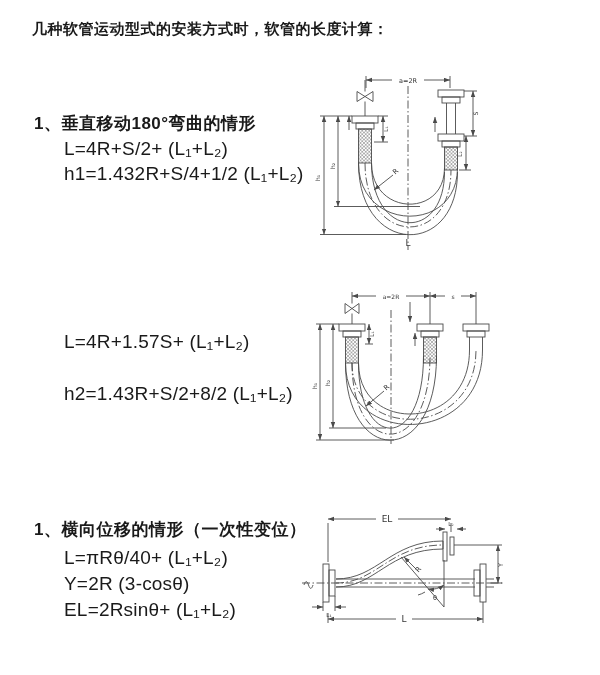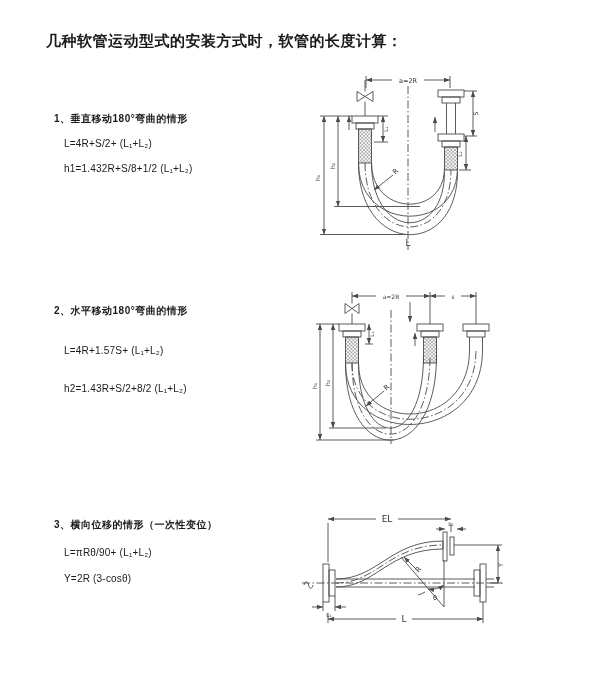--- a/index.html
+++ b/index.html
@@ -1,41 +1,41 @@
 <!DOCTYPE html>
 <html><head>
 <meta charset="utf-8">
 <style>
   html,body{margin:0;padding:0;background:#fff;}
   .page{position:relative;width:600px;height:675px;background:#ffffff;overflow:hidden;
         font-family:"Liberation Sans","DejaVu Sans",sans-serif;color:#1a1a1a;}
-  .title{position:absolute;left:46px;top:20px;font-size:15px;font-weight:bold;letter-spacing:0.5px;margin-top:12px;}
-  .heading{position:absolute;left:54px;font-size:10px;font-weight:bold;letter-spacing:0.5px;text-align:right;}
-  .formula{position:absolute;left:64px;font-size:10px;letter-spacing:0.2px;}
+  .title{position:absolute;left:32px;top:20px;font-size:15px;font-weight:bold;letter-spacing:0.5px;}
+  .heading{position:absolute;left:34px;font-size:17px;font-weight:bold;letter-spacing:0.5px;text-align:right;}
+  .formula{position:absolute;left:64px;font-size:19px;letter-spacing:0.2px;}
   svg.diag{position:absolute;}
   svg text{font-family:"DejaVu Sans","Liberation Sans",sans-serif;fill:#333;stroke:none;}
 </style>
 </head>
 <body>
 
 <div class="page">
 
   <div class="title">几种软管运动型式的安装方式时，软管的长度计算：</div>
 
   <div class="heading" style="top:112px">1、垂直移动180°弯曲的情形</div>
   <div class="formula" style="top:138px">L=4R+S/2+ (L₁+L₂)</div>
-  <div class="formula" style="top:163px">h1=1.432R+S/8+1/2 (L₁+L₂)</div>
-
-  <div class="heading" style="top:304px">2、水平移动180°弯曲的情形</div>
-  <div class="formula" style="top:345px">L=4R+1.57S+ (L₁+L₂)</div>
+  <div class="formula" style="top:163px">h1=1.432R+S/4+1/2 (L₁+L₂)</div>
+
+  <div class="formula" style="top:331px">L=4R+1.57S+ (L₁+L₂)</div>
   <div class="formula" style="top:383px">h2=1.43R+S/2+8/2 (L₁+L₂)</div>
 
-  <div class="heading" style="top:518px">3、横向位移的情形（一次性变位）</div>
-  <div class="formula" style="top:547px">L=πRθ/90+ (L₁+L₂)</div>
+  <div class="heading" style="top:518px">1、横向位移的情形（一次性变位）</div>
+  <div class="formula" style="top:547px">L=πRθ/40+ (L₁+L₂)</div>
   <div class="formula" style="top:573px">Y=2R (3-cosθ)</div>
+  <div class="formula" style="top:599px">EL=2Rsinθ+ (L₁+L₂)</div>
 
   <svg class="diag" style="left:308px;top:66px" width="270" height="192" viewBox="0 0 270 192">
     <defs>
       <marker id="ar1" markerWidth="7" markerHeight="6" refX="6" refY="2.25" orient="auto-start-reverse" markerUnits="userSpaceOnUse">
         <path d="M0,0 L6,2.25 L0,4.5 Z" fill="#4a4a4a"></path>
       </marker>
       <pattern id="hx1" width="3.5" height="3.5" patternUnits="userSpaceOnUse">
         <path d="M0,3.5 L3.5,0 M0,0 L3.5,3.5" stroke="#6a6a6a" stroke-width="0.5"></path>
       </pattern>
     </defs>

